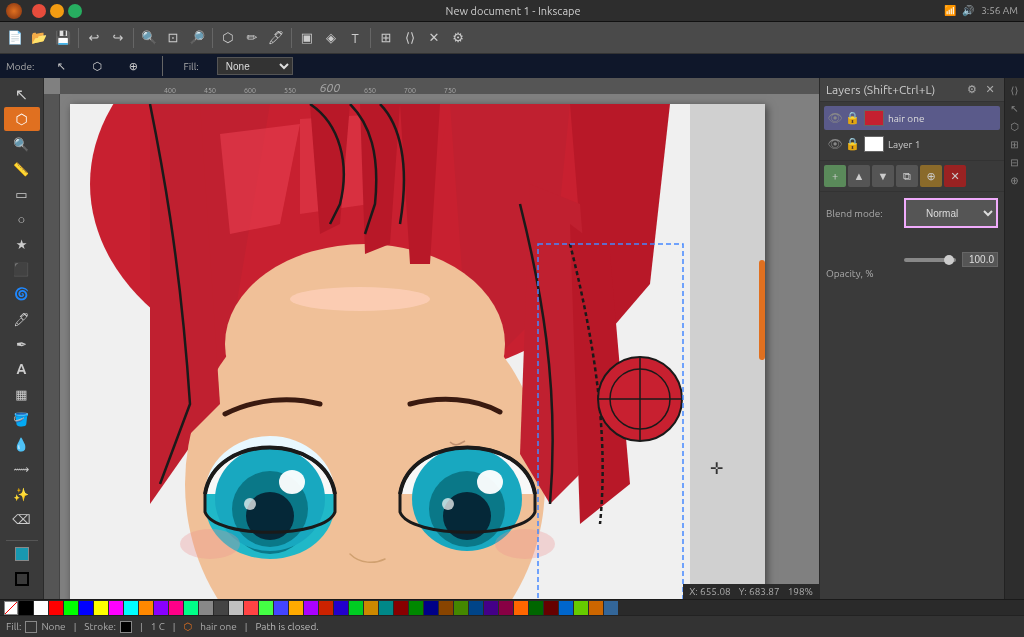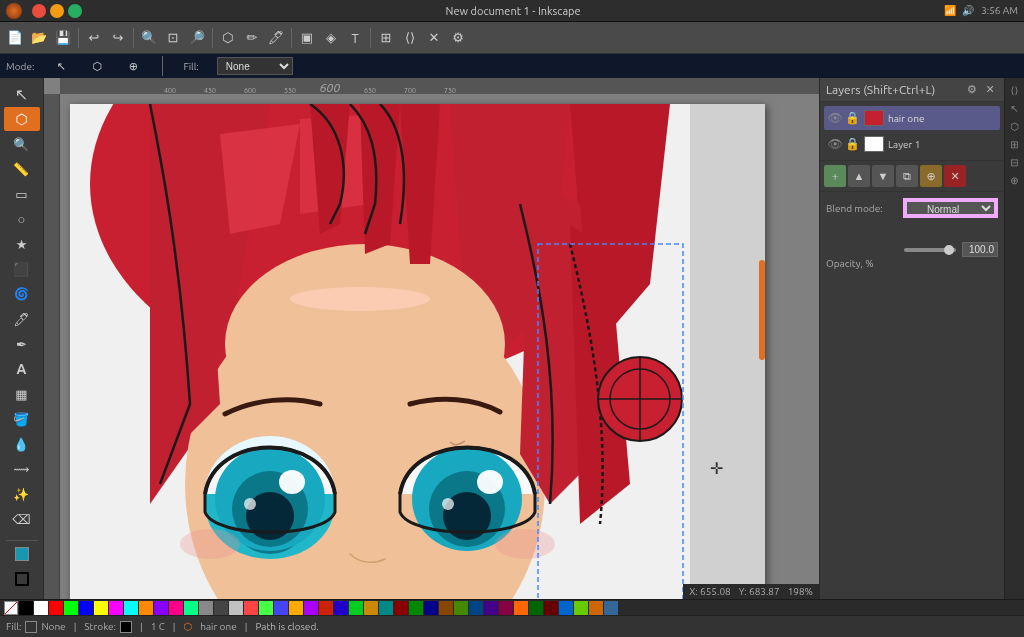--- a/index.html
+++ b/index.html
@@ -96,21 +96,21 @@
       display: flex; align-items: center; gap: 2px; padding: 4px; border-top: 1px solid #333;
     }
     .layer-ctrl-btn {
       width: 22px; height: 22px; display: flex; align-items: center; justify-content: center;
       background: #555; border-radius: 2px; cursor: pointer; font-size: 11px; color: #ccc;
     }
     .layer-ctrl-btn.red { background: #922; }
     #blend-mode-section { padding: 6px; border-top: 1px solid #333; }
     .blend-row { display: flex; align-items: center; gap: 6px; margin-bottom: 12px; font-size: 10px; }
     .blend-label { color: #aaa; width: 72px; }
-    .blend-select { flex: 1; background: #555; color: #ddd; border: 4px solid #f0abfc; padding: 1px 16px; font-size: 10px; height: 20px; }
+    .blend-select { flex: 1; background: #555; color: #ddd; border: 2px solid #f0abfc; padding: 1px 16px; font-size: 10px; height: 30px; }
     .opacity-row { display: flex; align-items: center; gap: 6px; font-size: 10px; }
     .opacity-label { color: #aaa; width: 72px; margin-top: 28px; }
     .opacity-slider { flex: 1; height: 4px; background: linear-gradient(to right, #888 0%, #888 100%); border-radius: 2px; position: relative; cursor: pointer; }
     .opacity-slider-thumb { position: absolute; right: 2px; top: 50%; transform: translateY(-50%); width: 10px; height: 10px; background: #ccc; border-radius: 50%; }
     .opacity-value { width: 36px; background: #555; border: 1px solid #666; color: #ddd; font-size: 10px; padding: 1px 3px; text-align: right; }
     #right-side-icons {
       width: 20px; background: #2d2d2d; border-left: 1px solid #222;
       display: flex; flex-direction: column; align-items: center; padding: 4px 0; gap: 2px;
     }
     .rsi { width: 16px; height: 16px; font-size: 10px; color: #888; cursor: pointer; display: flex; align-items: center; justify-content: center; }

